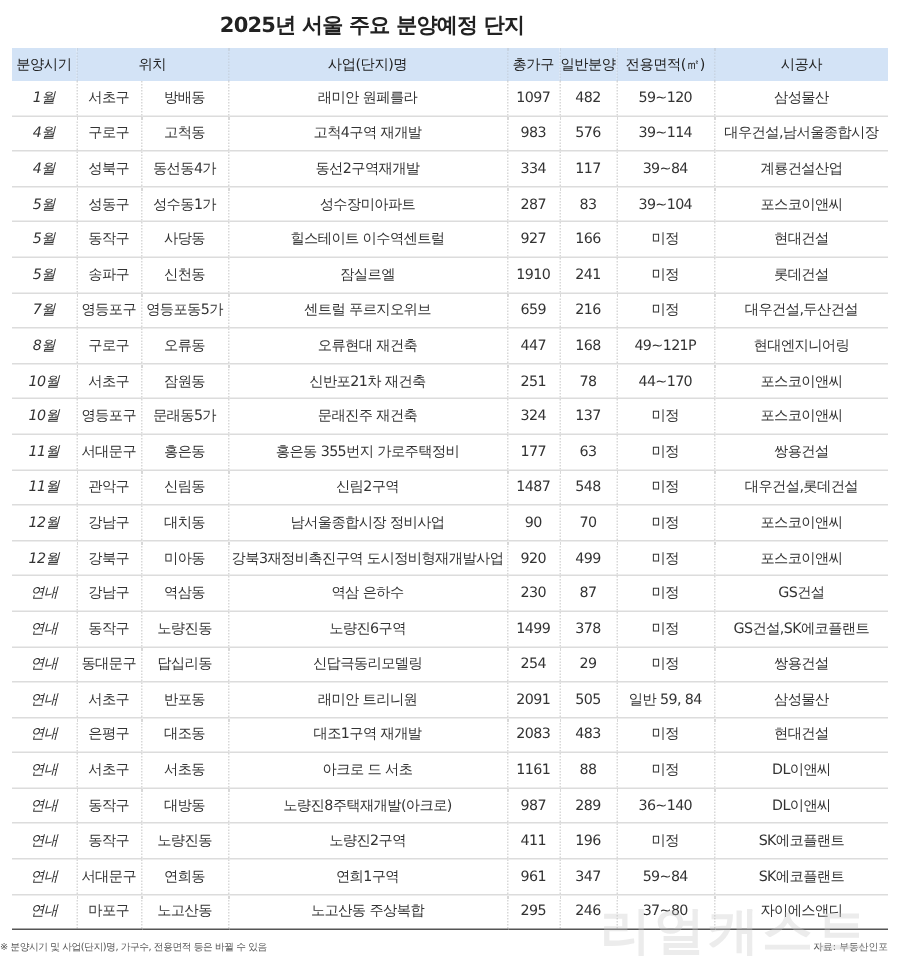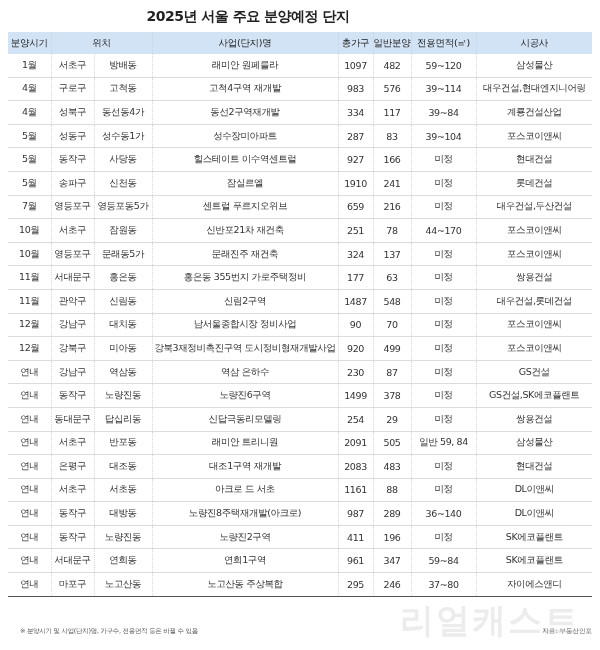--- a/index.html
+++ b/index.html
@@ -2,24 +2,24 @@
 <html><head>
   <meta charset="utf-8">
   <style>
     html, body { margin: 0; padding: 0; background: #ffffff; }
     body { width: 600px; height: 650px; overflow: hidden; font-family: "DejaVu Sans", "Liberation Sans", sans-serif; color: #333; }
     .title { position: absolute; left: 0; top: 8px; width: 496px; text-align: center; font-size: 14px; font-weight: bold; color: #222; letter-spacing: -0.5px; }
     table { position: absolute; left: 8px; top: 32px; width: 584px; border-collapse: collapse; table-layout: fixed; }
     th { background: #d3e3f6; height: 22px; font-size: 9.5px; font-weight: normal; color: #222; border-left: 1px dotted #c8d4e2; padding: 0; letter-spacing: -0.3px; }
     th:first-child { border-left: none; }
     td { height: 22.6px; font-size: 9.5px; text-align: center; color: #333; border-top: 1px solid #dcdcdc; border-left: 1px dotted #d8d8d8; padding: 0; white-space: nowrap; overflow: hidden; letter-spacing: -0.4px; }
-    td:first-child { border-left: none; }
+    td:first-child { border-left: none; font-style: italic; }
     tbody tr:first-child td { border-top: none; }
     tbody tr:last-child td { border-bottom: 1.5px solid #555; }
-    .footnote { position: absolute; left: 20px; top: 627px; font-size: 6.5px; color: #555; letter-spacing: -0.3px; }
+    .footnote { position: absolute; left: 0; top: 627px; font-size: 6.5px; color: #555; letter-spacing: -0.3px; }
     .source { position: absolute; right: 8px; top: 627px; font-size: 6.5px; color: #555; }
     .watermark { position: absolute; left: 400px; top: 598px; font-size: 34px; font-weight: bold; color: rgba(200,200,200,0.35); letter-spacing: 2px; pointer-events: none; }
   </style>
 </head>
 <body>
 
 <div class="title">2025년 서울 주요 분양예정 단지</div>
 
 <table>
   <colgroup>
@@ -55,21 +55,21 @@
         <td>삼성물산</td>
       </tr>
       <tr>
         <td>4월</td>
         <td>구로구</td>
         <td>고척동</td>
         <td>고척4구역 재개발</td>
         <td>983</td>
         <td>576</td>
         <td>39~114</td>
-        <td>대우건설,현대엔지니어링</td>
+        <td>대우건설,남서울종합시장</td>
       </tr>
       <tr>
         <td>4월</td>
         <td>성북구</td>
         <td>동선동4가</td>
         <td>동선2구역재개발</td>
         <td>334</td>
         <td>117</td>
         <td>39~84</td>
         <td>계룡건설산업</td>
@@ -108,20 +108,30 @@
         <td>7월</td>
         <td>영등포구</td>
         <td>영등포동5가</td>
         <td>센트럴 푸르지오위브</td>
         <td>659</td>
         <td>216</td>
         <td>미정</td>
         <td>대우건설,두산건설</td>
       </tr>
       <tr>
+        <td>8월</td>
+        <td>구로구</td>
+        <td>오류동</td>
+        <td>오류현대 재건축</td>
+        <td>447</td>
+        <td>168</td>
+        <td>49~121P</td>
+        <td>현대엔지니어링</td>
+      </tr>
+      <tr>
         <td>10월</td>
         <td>서초구</td>
         <td>잠원동</td>
         <td>신반포21차 재건축</td>
         <td>251</td>
         <td>78</td>
         <td>44~170</td>
         <td>포스코이앤씨</td>
       </tr>
       <tr>

